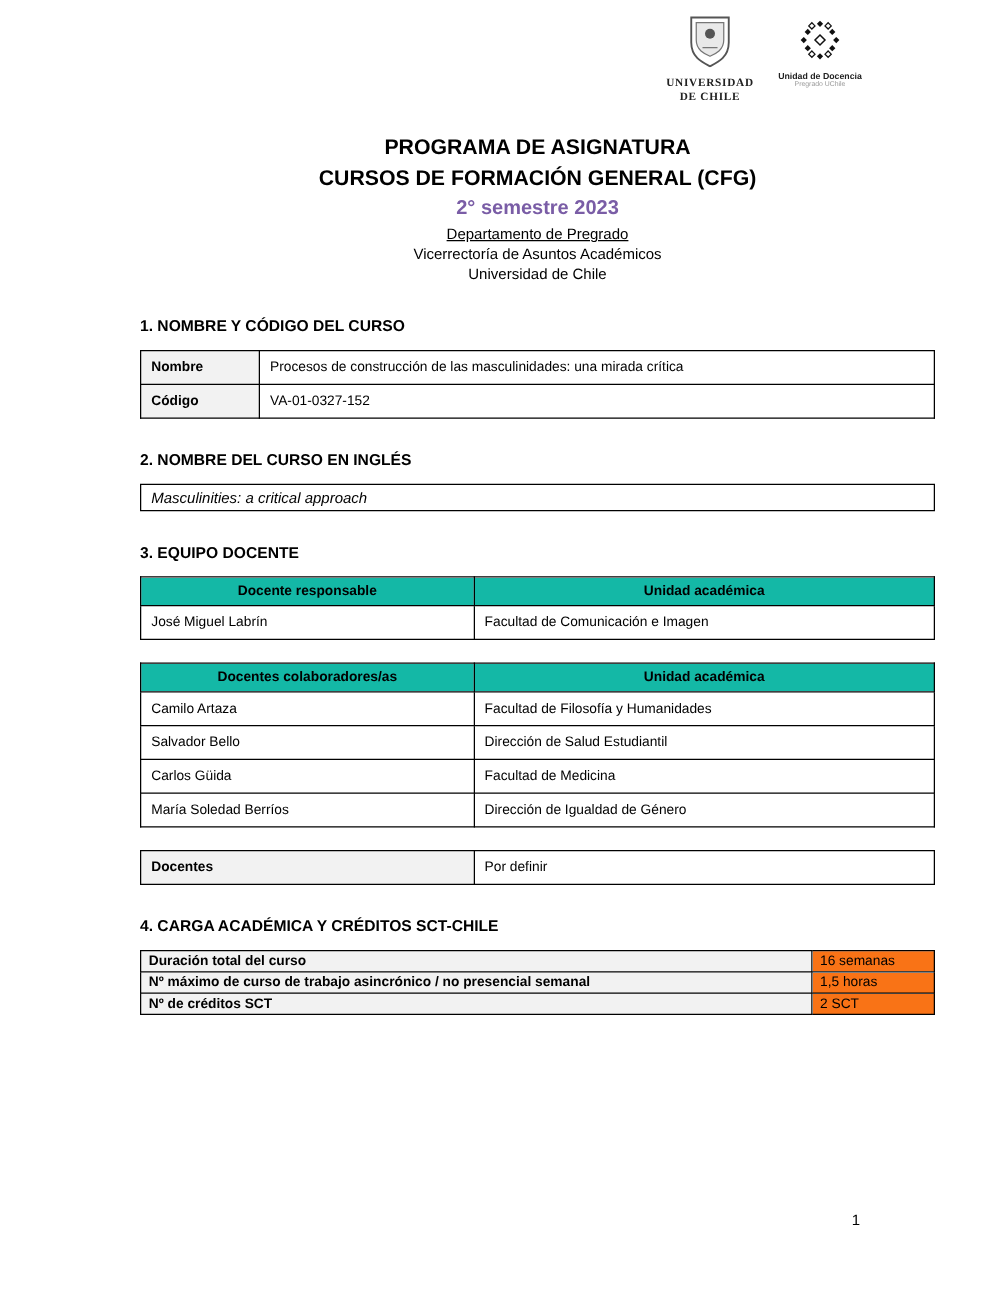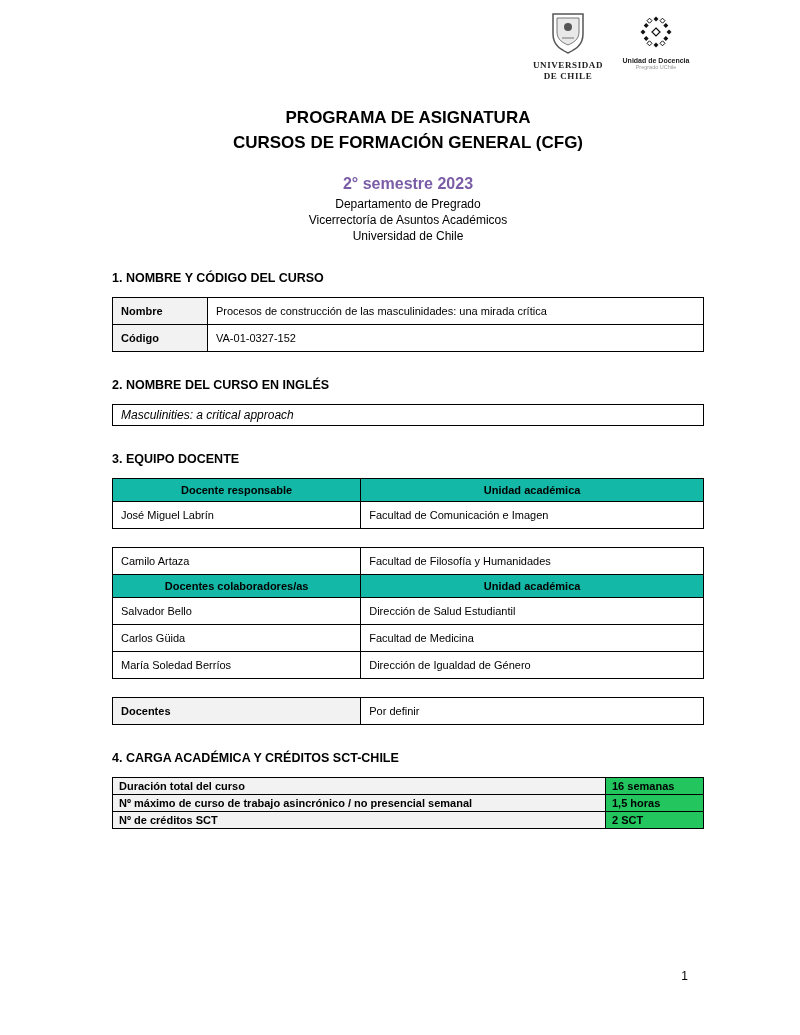--- a/index.html
+++ b/index.html
@@ -27,39 +27,39 @@
   .sq.f { background: #222; }
   .bar { width: 30px; height: 8px; background: #111; display: inline-block; }
   .preg-title { font-size: 9px; font-weight: bold; line-height: 1.15; color: #111; }
   .preg-sub { font-size: 5.5px; line-height: 1.3; color: #8a7fae; }
   .preg-sub.gray { color: #999; }
   .logo-docencia { width: 72px; text-align: center; }
   .doc-line1 { font-size: 7px; font-weight: bold; color: #222; margin-top: 1px; }
   .doc-line2 { font-size: 5.5px; color: #999; }
 
   
-  .content { padding: 106px 96px 0 112px; }
+  .content { padding: 106px 52px 0 112px; }
   .doc-title { font-size: 17px; font-weight: bold; text-align: center; line-height: 1.45; }
-  .semester { font-size: 16px; font-weight: bold; text-align: center; margin-top: 20px; }
+  .semester { font-size: 16px; font-weight: bold; text-align: center; margin-top: 3px; }
   .subline { font-size: 12px; text-align: center; line-height: 1.33; }
-  .subline.first { margin-top: 4px; }
+  .subline.first { margin-top: 4px; text-decoration: underline; }
 
   h2.sec { font-size: 12.5px; font-weight: bold; margin: 26px 0 12px 0; }
 
   table { width: 100%; border-collapse: collapse; font-size: 11px; table-layout: fixed; }
   td, th { border: 1px solid #000; padding: 7px 8px; vertical-align: middle; overflow: hidden; white-space: nowrap; }
   td.lbl { background: #f2f2f2; font-weight: bold; }
   th { background: #14b8a6; font-weight: bold; text-align: center; padding: 5px 8px; }
 
   .t1 td.lbl { width: 95px; }
   .t2 th:first-child, .t2 td:first-child, .t3 td.lbl { width: 42%; }
   .t2.gap, .t3.gap { margin-top: 18px; }
   .t4 td { padding: 2px 6px; }
   .t4 td.lbl { width: auto; }
-  .t4 td.val { width: 98px; background: #22c55e; font-weight: bold; }
+  .t4 td.val { width: 98px; background: #f97316; font-weight: normal; }
 
   .box-italic {
     border: 1px solid #000;
     font-size: 12px; font-style: italic;
     padding: 3px 8px;
   }
 
   .page-number {
     position: absolute; right: 112px; bottom: 52px;
     font-size: 12px;
@@ -143,28 +143,28 @@
       <tr>
         <td>José Miguel Labrín</td>
         <td>Facultad de Comunicación e Imagen</td>
       </tr>
     </tbody>
       </table>
 
     <table class="t2 gap">
       <tbody>
           <tr>
+        <th>Docentes colaboradores/as</th>
+        <th>Unidad académica</th>
+      </tr>
+      <tr>
         <td>Camilo Artaza</td>
         <td>Facultad de Filosofía y Humanidades</td>
       </tr>
       <tr>
-        <th>Docentes colaboradores/as</th>
-        <th>Unidad académica</th>
-      </tr>
-      <tr>
         <td>Salvador Bello</td>
         <td>Dirección de Salud Estudiantil</td>
       </tr>
       <tr>
         <td>Carlos Güida</td>
         <td>Facultad de Medicina</td>
       </tr>
       <tr>
         <td>María Soledad Berríos</td>
         <td>Dirección de Igualdad de Género</td>

